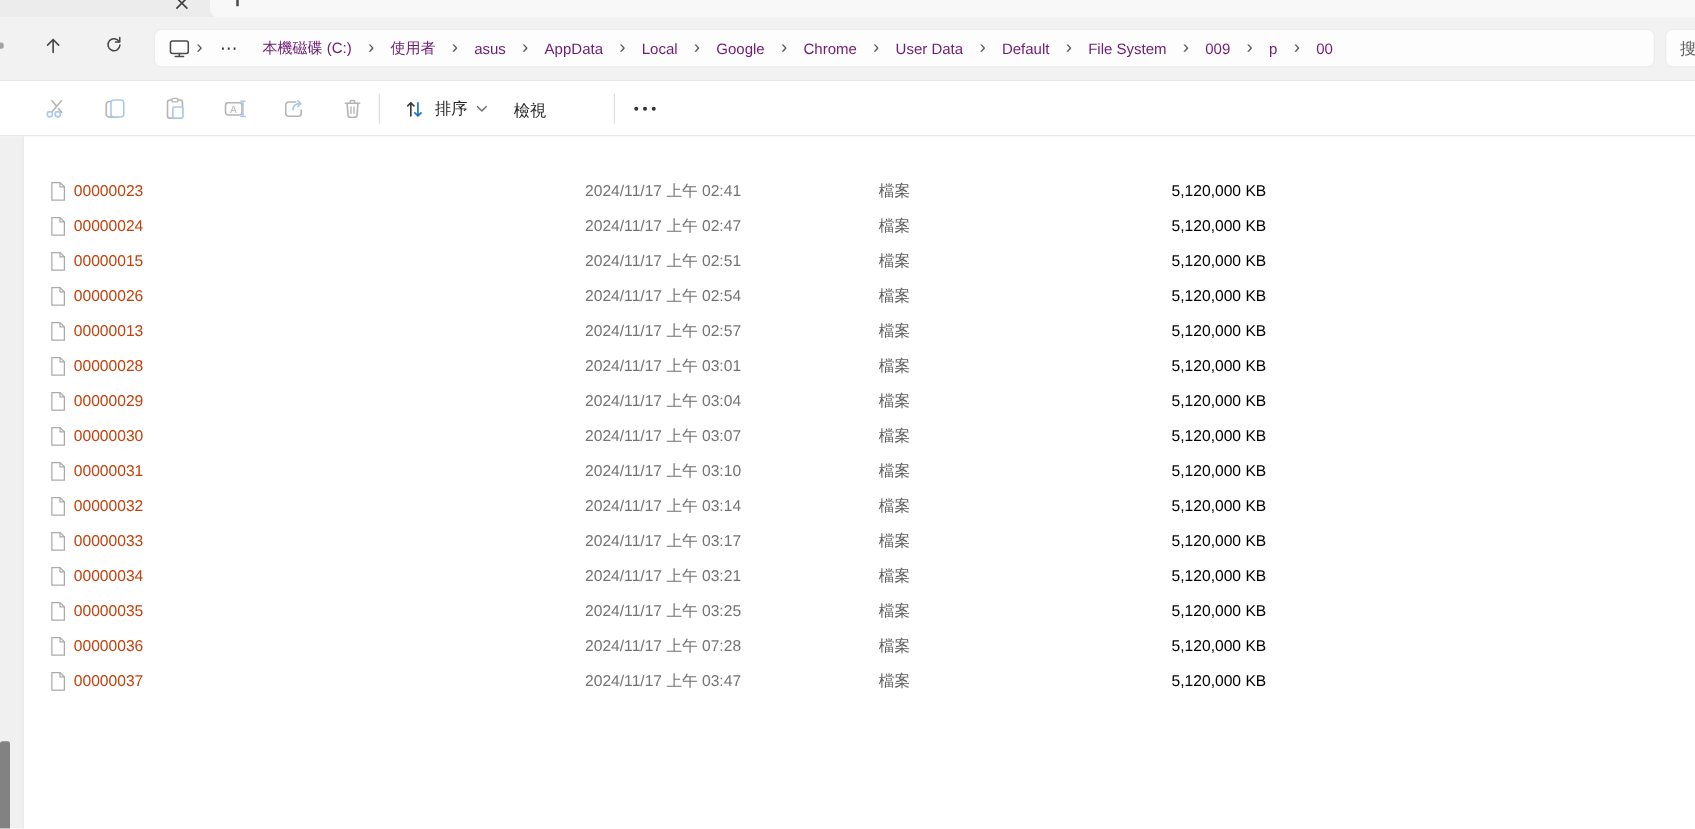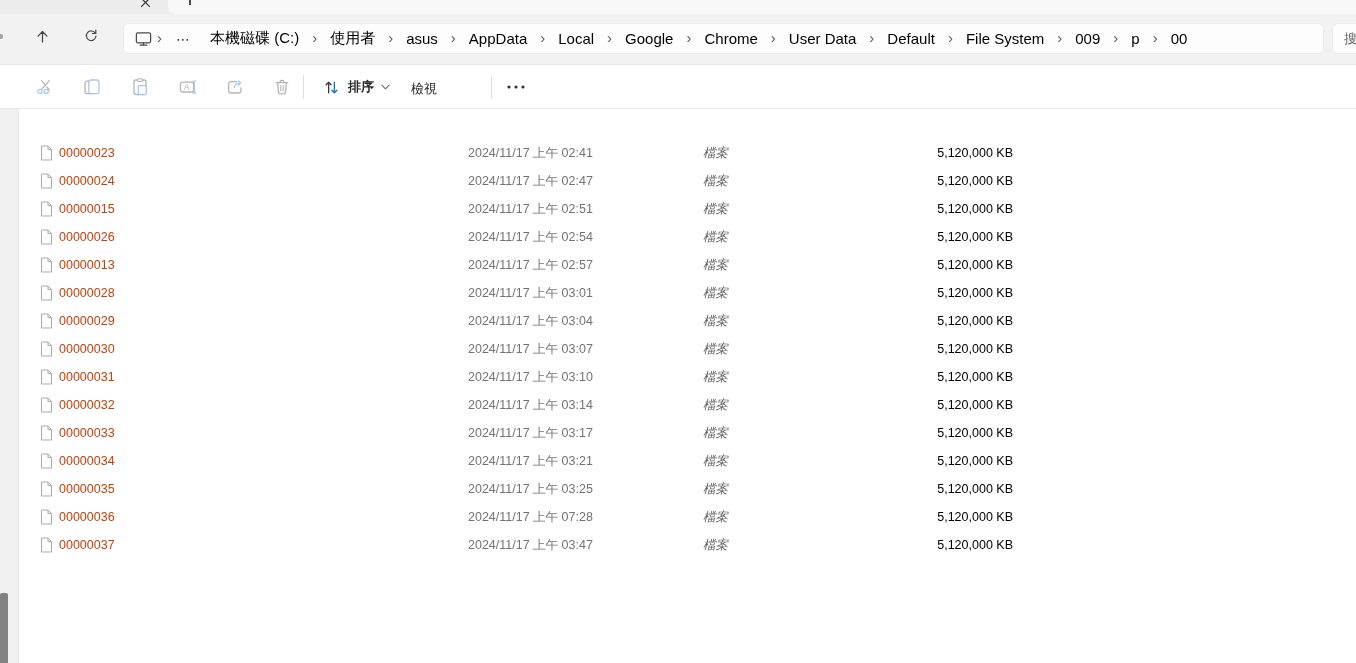--- a/index.html
+++ b/index.html
@@ -16,21 +16,21 @@
 
   
   .nav { position:absolute; left:0; top:14px; width:1356px; height:51px; background:#f2f2f2;
       border-bottom:1px solid #e6e6e6; }
   .nav-edge-dash { position:absolute; left:0; top:20px; width:3px; height:5px; background:#a3a3a3; border-radius:0 2px 2px 0; }
   .nav-btn { position:absolute; top:7px; width:30px; height:30px; display:flex; align-items:center;
       justify-content:center; border-radius:5px; }
   .addressbar { position:absolute; left:123px; top:9px; width:1201px; height:31px; background:#fdfdfd;
       border:1px solid #ececec; border-radius:6px; display:flex; align-items:center; padding-left:10px; overflow:hidden; }
   .crumbs { display:flex; align-items:center; gap:0; white-space:nowrap; }
-  .crumb { font-size:15px; color:#000000; padding:3px 9px; border-radius:4px; }
+  .crumb { font-size:12px; color:#701a75; padding:3px 9px; border-radius:4px; }
   .crumb-sep { font-size:15px; color:#5a5a5a; padding:0 4px 2px 4px; }
   .crumb-ellipsis { font-size:14px; color:#333; padding:0 10px; letter-spacing:1px; }
   .searchbox { position:absolute; left:1332px; top:9px; width:80px; height:31px; background:#fdfdfd;
       border:1px solid #ececec; border-radius:6px; display:flex; align-items:center; padding-left:11px;
       font-size:13px; color:#5f5f5f; }
 
   
   .toolbar { position:absolute; left:0; top:65px; width:1356px; height:44px; background:#ffffff;
       border-bottom:1px solid #e9e9e9; }
   .tbtn { position:absolute; top:12px; width:20px; height:20px; }
@@ -56,21 +56,21 @@
   .h-sep { position:absolute; top:3px; width:1px; height:21px; background:#e4e4e4; }
   .sort-caret { position:absolute; left:227px; top:-1px; }
 
   
   .rows { position:absolute; left:19px; top:139px; width:1337px; }
   .file-row { position:relative; width:100%; height:28px; }
   .cell { position:absolute; top:0; height:28px; line-height:28px; font-size:12.5px; white-space:nowrap; }
   .c-icon { left:21px; top:6px; height:16px; }
   .c-name { left:40px; color:#c2410c; }
   .c-date { left:449px; color:#737373; }
-  .c-type { left:684px; color:#5e5e5e;font-style:italic; }
+  .c-type { left:684px; color:#5e5e5e; }
   .c-size { left:850px; width:144px; text-align:right; color:#000000; }
 </style>
 </head>
 <body>
 
 <div class="screen">
 
   <div class="tabstrip">
     <div class="active-tab-body"></div>
     <svg class="tab-close" viewBox="0 0 10 10">
@@ -169,21 +169,21 @@
 
     <svg class="tbtn" style="left:272px;" viewBox="0 0 20 20">
       <path d="M4.3 5.6 H15.7" stroke="#b5b5b5" stroke-width="1.3" fill="none" stroke-linecap="round"></path>
       <path d="M8.2 5.4 V4.4 a1 1 0 0 1 1 -1 h1.6 a1 1 0 0 1 1 1 v1" stroke="#b5b5b5" stroke-width="1.2" fill="none"></path>
       <path d="M5.7 5.8 L6.4 15.1 a1.9 1.9 0 0 0 1.9 1.7 h3.4 a1.9 1.9 0 0 0 1.9 -1.7 L14.3 5.8" stroke="#b5b5b5" stroke-width="1.3" fill="none" stroke-linecap="round"></path>
       <path d="M8.8 8.6 V13.7 M11.2 8.6 V13.7" stroke="#b5b5b5" stroke-width="1.1" fill="none" stroke-linecap="round"></path>
     </svg>
 
     <div class="tb-divider" style="left:303px;"></div>
 
-    <div class="tb-group" style="left:316px;font-weight:bold;">
+    <div class="tb-group" style="left:316px;">
       <svg width="19" height="19" viewBox="0 0 20 20">
         <path d="M7 15.6 V4.6 M4.4 7.1 L7 4.4 L9.6 7.1" stroke="#3c3c3c" stroke-width="1.4" fill="none" stroke-linecap="round" stroke-linejoin="round"></path>
         <path d="M13 4.4 V15.4 M10.4 12.9 L13 15.6 L15.6 12.9" stroke="#1673c7" stroke-width="1.4" fill="none" stroke-linecap="round" stroke-linejoin="round"></path>
       </svg>
       <span class="tb-label">排序</span>
       <svg width="9" height="6" viewBox="0 0 10 6">
         <path d="M1 1 L5 5 L9 1" stroke="#6e6e6e" stroke-width="1.2" fill="none" stroke-linecap="round" stroke-linejoin="round"></path>
       </svg>
     </div>
 

